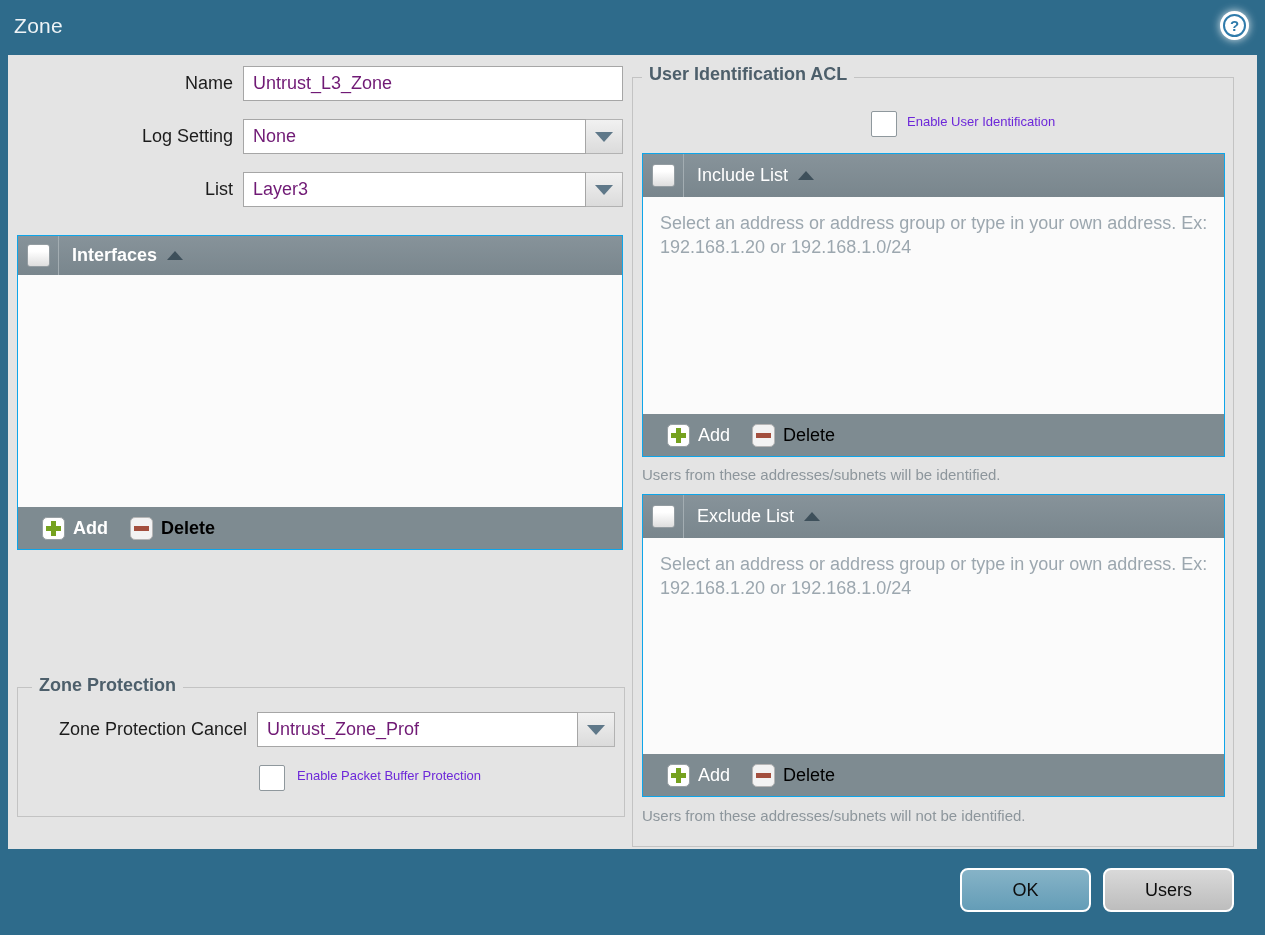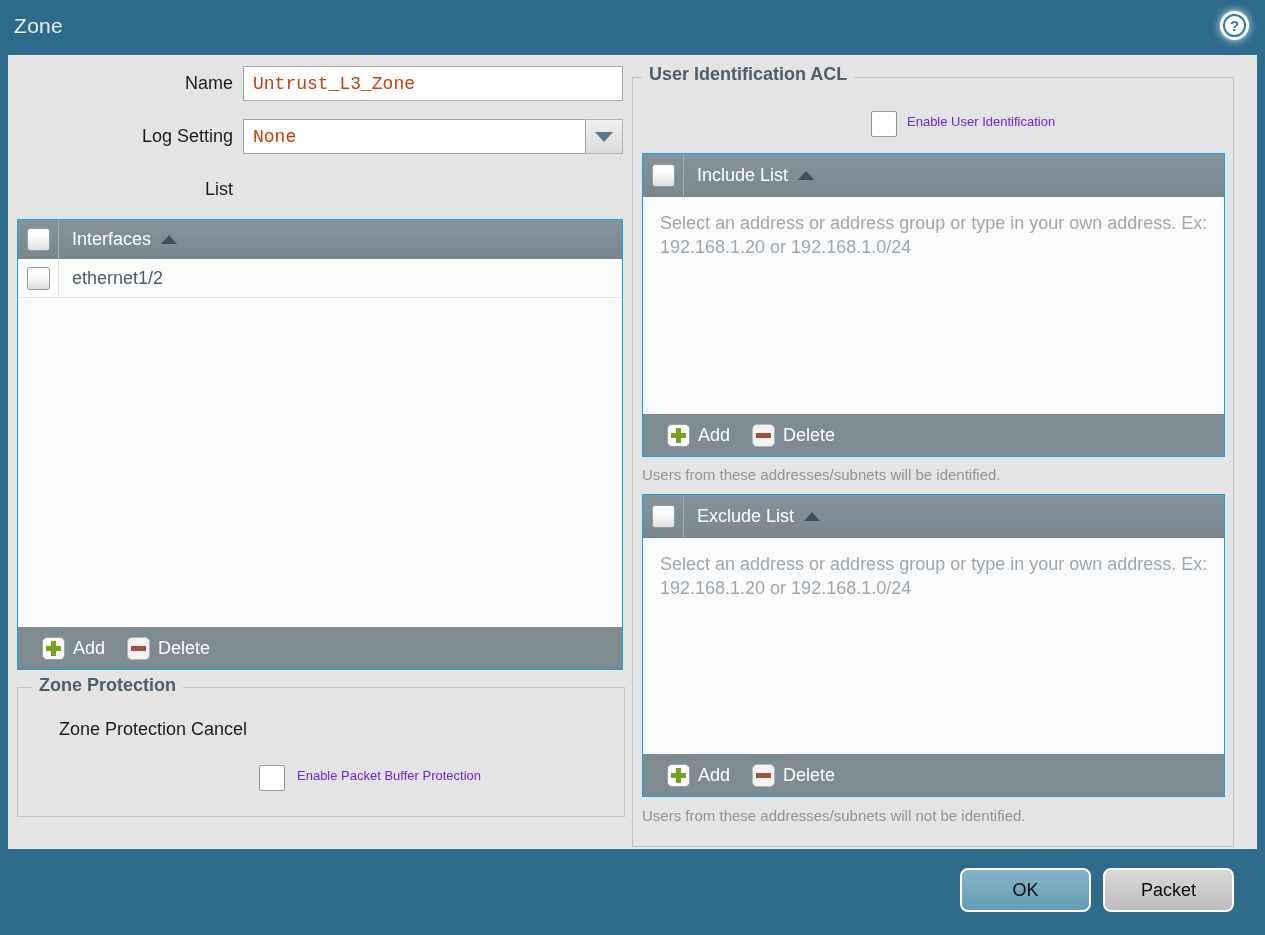--- a/index.html
+++ b/index.html
@@ -14,43 +14,43 @@
   .title { position:absolute; left:14px; top:14px; font-size:21px; color:#eef3f6; letter-spacing:.3px; }
   .help { position:absolute; right:16px; top:11px; width:29px; height:29px; border-radius:50%;
           background:#fff; box-shadow:0 0 9px rgba(255,255,255,.85);
           display:flex; align-items:center; justify-content:center; cursor:pointer; }
   .help-inner { width:23px; height:23px; border-radius:50%; border:2px solid #2f7bab; box-sizing:border-box;
           color:#2f7bab; font-weight:bold; font-size:15px; display:flex; align-items:center; justify-content:center; }
   
   .content { position:absolute; left:8px; top:55px; width:1249px; height:794px; background:#e4e4e4; }
   .lbl { position:absolute; font-size:18px; color:#1c1c1c; text-align:right; white-space:nowrap; }
   .field { position:absolute; display:flex; height:35px; }
-  .text { height:100%; border:1px solid #a6a6a6; padding:4px 9px; font-family:Liberation Mono, monospace;
-          font-size:18px; color:#c2410c; background:#fff; box-sizing:border-box; outline:none; }
+  .text { height:100%; border:1px solid #a6a6a6; padding:4px 9px; font-family:Liberation Sans, sans-serif;
+          font-size:18px; color:#701a75; background:#fff; box-sizing:border-box; outline:none; }
   .dd-btn { width:37px; height:100%; box-sizing:border-box; background:linear-gradient(#f1f1f1,#dbdbdb);
             border:1px solid #b2b2b2; border-left:none; display:flex; align-items:center; justify-content:center; cursor:pointer; }
   .dd-arrow { width:0; height:0; border-left:9px solid transparent; border-right:9px solid transparent;
               border-top:10px solid #5f7889; }
   
   .fs { position:absolute; border:1px solid #c3c3c3; }
   .fs-legend { position:absolute; font-size:18px; font-weight:bold; color:#4d5f6b; background:#e4e4e4; padding:0 7px; white-space:nowrap; }
   
   .tbl { position:absolute; background:#fbfbfb; border:1px solid #0ea5e9; box-sizing:border-box; }
   .tbl-head { display:flex; align-items:center; background:linear-gradient(#87939a,#79868d); color:#fff; font-size:18px; }
   .cb-cell { width:41px; height:100%; display:flex; align-items:center; justify-content:center;
              border-right:1px solid #a3adb2; box-sizing:border-box; }
   .head-label { margin-left:13px; display:flex; align-items:center; }
   .sort-asc { width:0; height:0; border-left:8px solid transparent; border-right:8px solid transparent;
               border-bottom:9px solid #3e505b; margin-left:10px; }
   .tbl-row { display:flex; align-items:center; height:38px; background:#fcfcfc; border-bottom:1px solid #e3e3e3;
              font-size:18px; color:#4e5d66; }
   .tbl-foot { position:absolute; bottom:0; left:0; right:0; height:42px; background:#7e8b91;
               display:flex; align-items:center; padding-left:24px; box-sizing:border-box; }
   .tool { display:flex; align-items:center; gap:8px; font-size:18px; color:#fff; cursor:pointer; margin-right:22px; }
-  .tool.disabled { color:#ffffff;align-items:center; }
+  .tool.disabled { color:#000000;align-items:center; }
   .icon-sq { width:23px; height:23px; background:#fff; border:1px solid #98a0a4; border-radius:5px;
              position:relative; box-sizing:border-box; }
   .icon-plus::before, .icon-plus::after { content:""; position:absolute; background:#76a21f; }
   .icon-plus::before { left:3px; top:8px; width:15px; height:5px; }
   .icon-plus::after { left:8px; top:3px; width:5px; height:15px; }
   .icon-minus { background:#f3f3f3; border-color:#b5b5b5; }
   .icon-minus::before { content:""; position:absolute; background:#a34f3e; left:3px; top:8px; width:15px; height:5px; }
   .placeholder { position:absolute; left:17px; top:14px; width:560px; font-size:18px; line-height:1.35;
                  color:#9ca7af; }
   .note { position:absolute; font-size:15px; color:#8d969c; white-space:nowrap; }
@@ -86,53 +86,59 @@
 
   <div class="lbl" style="left:0;top:71px;width:225px;">Log Setting</div>
   <div class="field" style="left:235px;top:64px;">
     <input class="text" style="width: 343px;" value="None">
     <div class="dd-btn">
       <div class="dd-arrow"></div>
     </div>
   </div>
 
   <div class="lbl" style="left:0;top:124px;width:225px;">List</div>
-
-  <div class="tbl" style="left:9px;top:164px;width:606px;height:451px;">
+  <div class="field" style="left:235px;top:117px;">
+    <input class="text" style="width: 343px;" value="Layer3">
+    <div class="dd-btn">
+      <div class="dd-arrow"></div>
+    </div>
+  </div>
+
+  <div class="tbl" style="left:9px;top:180px;width:606px;height:315px;font-weight:bold;">
     <div class="tbl-head" style="height:39px;">
       <div class="cb-cell">
         <div class="cb"></div>
       </div>
       <div class="head-label">
         <span>Interfaces</span>
         <span class="sort-asc"></span>
       </div>
-    </div>
-    <div class="tbl-row">
-      <div class="cb-cell" style="border-right:1px solid #e0e0e0;">
-        <div class="cb"></div>
-      </div>
-      <span style="margin-left:13px;">ethernet1/2</span>
     </div>
     <div class="tbl-foot">
       <div class="tool">
         <div class="icon-sq icon-plus"></div>
         <span>Add</span>
       </div>
       <div class="tool disabled">
         <div class="icon-sq icon-minus"></div>
         <span>Delete</span>
       </div>
     </div>
   </div>
 
   <div class="fs" style="left:9px;top:632px;width:606px;height:128px;"></div>
   <div class="fs-legend" style="left:24px;top:620px;">Zone Protection</div>
 
   <div class="lbl" style="left:0;top:664px;width:239px;">Zone Protection Cancel</div>
+  <div class="field" style="left:249px;top:657px;">
+    <input class="text" style="width: 321px;" value="Untrust_Zone_Prof">
+    <div class="dd-btn">
+      <div class="dd-arrow"></div>
+    </div>
+  </div>
   <div class="cb-plain" style="left:251px;top:710px;"></div>
   <div class="cb-label" style="left:289px;top:713px;">Enable Packet Buffer Protection</div>
 
   <div class="fs" style="left:624px;top:22px;width:600px;height:768px;"></div>
   <div class="fs-legend" style="left:634px;top:9px;">User Identification ACL</div>
 
   <div class="cb-plain" style="left:863px;top:56px;"></div>
   <div class="cb-label" style="left:899px;top:59px;">Enable User Identification</div>
 
   <div class="tbl" style="left:634px;top:98px;width:583px;height:304px;">
@@ -186,14 +192,14 @@
     </div>
   </div>
   <div class="note" style="left:634px;top:752px;">Users from these addresses/subnets will not be identified.</div>
 
 </div>
 
 <div class="btn btn-ok">
   <span>OK</span>
 </div>
 <div class="btn btn-cancel">
-  <span>Packet</span>
+  <span>Users</span>
 </div>
 
 </body></html>

